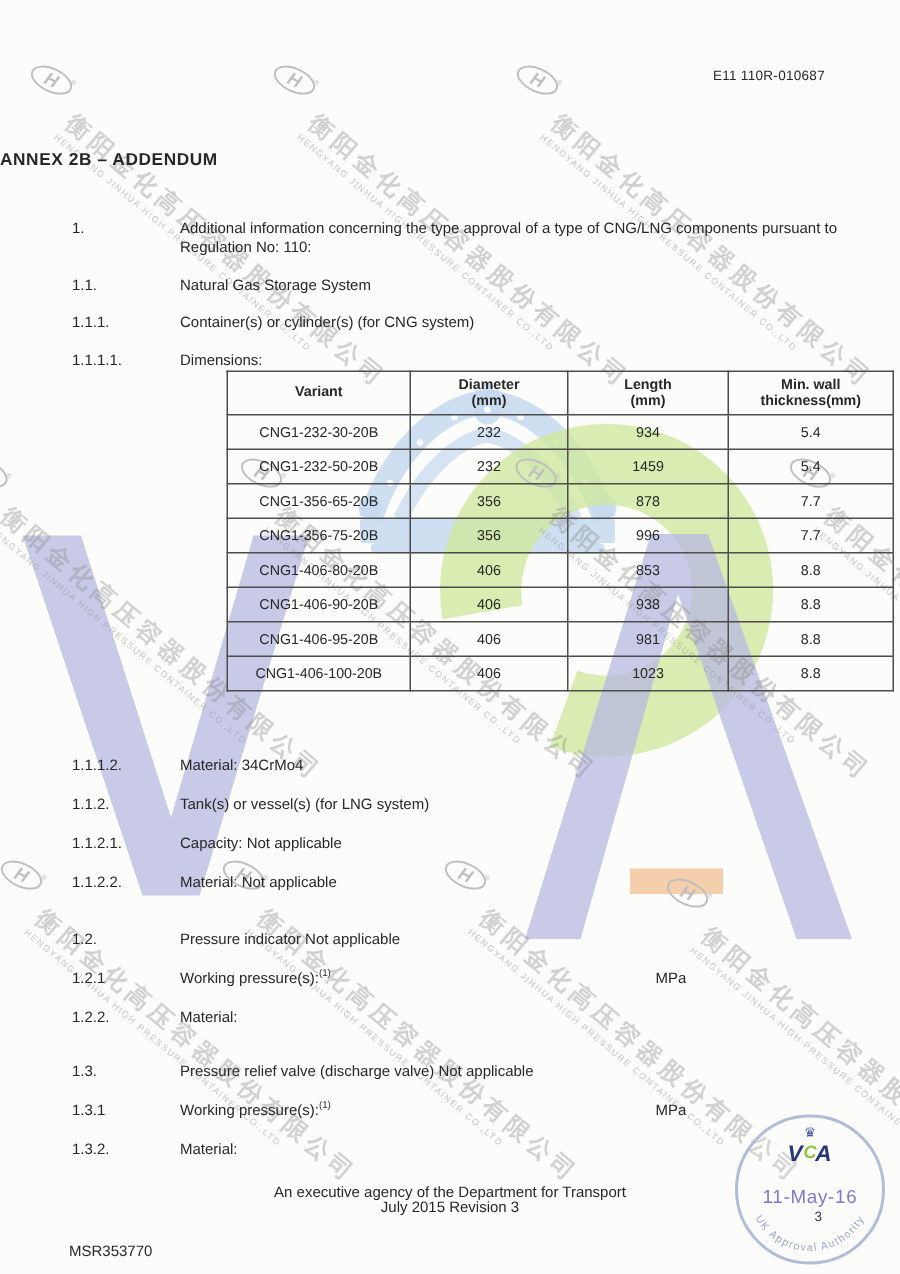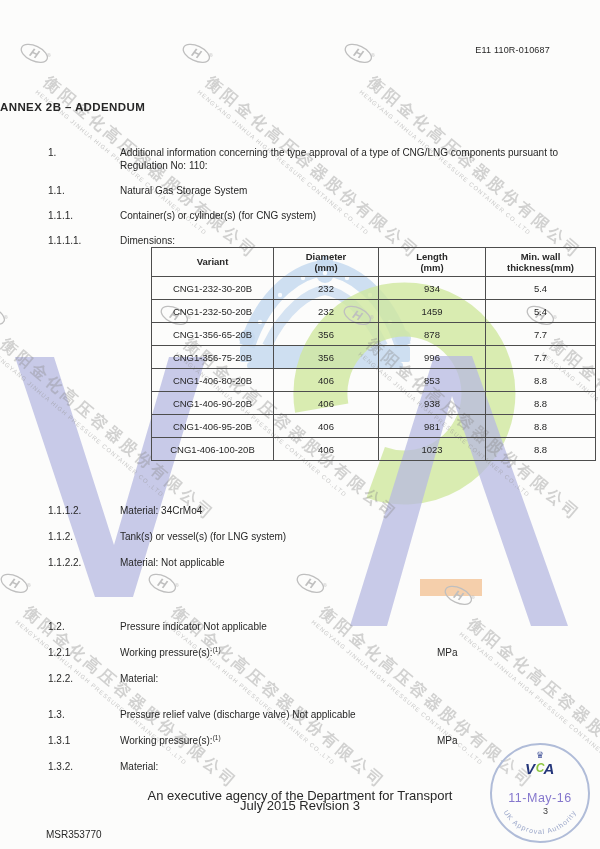--- a/index.html
+++ b/index.html
@@ -28,21 +28,21 @@
   .sec-text{width:452px;}
   .sec-sup{font-size:6.5px;vertical-align:super;line-height:0;}
   .unit{position:absolute;left:389px;top:0;}
 
   table.dims{position:absolute;left:116px;top:247px;border-collapse:collapse;background:transparent;margin-left:35px;}
   table.dims th,table.dims td{border:1px solid #4d4d4d;text-align:center;font-size:9.5px;padding:0 4px;}
   table.dims th{font-weight:bold;height:28px;line-height:11.5px;}
   table.dims td{height:22px;}
 
   .footer-ref{position:absolute;left:46px;top:781px;font-size:10px;margin-top:48px;}
-  .footer-center{position:absolute;left:0;width:100%;top:791px;text-align:center;font-size:13px;line-height:10px;}
+  .footer-center{position:absolute;left:0;width:100%;top:791px;text-align:center;font-size:10px;line-height:10px;}
   .page-num{position:absolute;left:543px;top:806px;font-size:9px;z-index:3;}
   .stamp{position:absolute;left:487px;top:740px;z-index:2;}
 </style>
 </head>
 <body>
 
 <div class="page">
 
   <div class="wm-layer">
     <svg class="wm-big" width="600" height="849" viewBox="0 0 600 849">
@@ -305,20 +305,24 @@
     <div class="sec-group g2" id="grp-mid">
         <div class="sec-row">
           <span class="sec-num">1.1.1.2.</span>
           <span class="sec-text">Material: 34CrMo4</span>
         </div>
         <div class="sec-row">
           <span class="sec-num">1.1.2.</span>
           <span class="sec-text">Tank(s) or vessel(s) (for LNG system)</span>
         </div>
         <div class="sec-row">
+          <span class="sec-num">1.1.2.1.</span>
+          <span class="sec-text">Capacity: Not applicable</span>
+        </div>
+        <div class="sec-row">
           <span class="sec-num">1.1.2.2.</span>
           <span class="sec-text">Material: Not applicable</span>
         </div>
       </div>
     <div class="sec-group g3" id="grp-pressure">
         <div class="sec-row">
           <span class="sec-num">1.2.</span>
           <span class="sec-text">Pressure indicator Not applicable</span>
         </div>
         <div class="sec-row">

